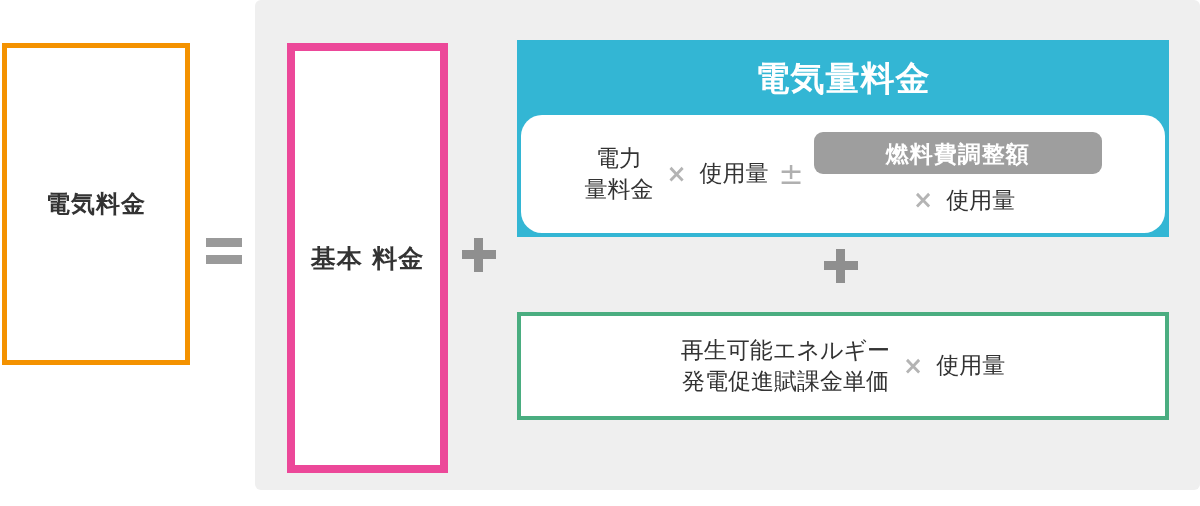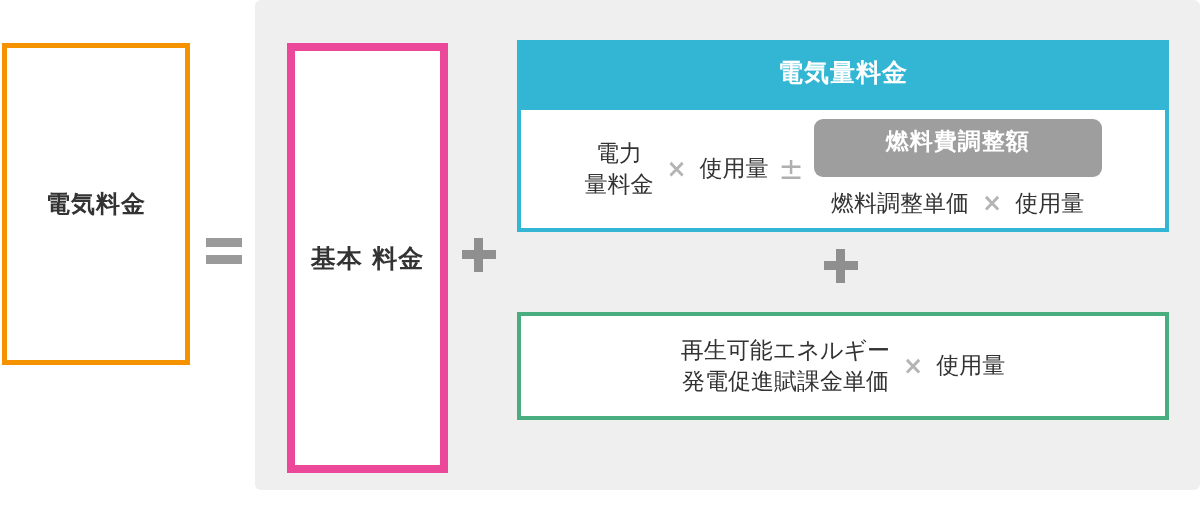--- a/index.html
+++ b/index.html
@@ -120,41 +120,41 @@
     left: 517px;
     width: 652px;
     box-sizing: border-box;
   }
   .card-header {
     box-sizing: border-box;
     width: 100%;
     text-align: center;
     color: #ffffff;
     font-weight: bold;
-    font-size: 25px;
-    letter-spacing: 1px;
-    padding: 12px 0 21px 0;
+    font-size: 34px;
+    letter-spacing: 1px;
+    padding: 12px 0 13px 0;
   }
   .card-body {
     box-sizing: border-box;
     width: 100%;
     background: #ffffff;
     display: flex;
     align-items: center;
     justify-content: center;
   }
 
   
   #card-electric {
     top: 40px;
     border: 4px solid #33b6d4;
     background: #33b6d4;
   }
   #card-electric .card-header { background: #33b6d4; }
-  #card-electric .card-body { height: 118px; }
+  #card-electric .card-body { height: 118px; border-radius: 21px; }
 
   
   #card-renewable {
     top: 312px;
     border: 4px solid #4aad80;
     background: #4aad80;
   }
   #card-renewable .card-header { background: #4aad80; }
   #card-renewable .card-body { height: 100px; }
 
@@ -190,21 +190,21 @@
     flex-direction: column;
     align-items: center;
   }
   .fuel-pill {
     background: #9e9e9e;
     color: #ffffff;
     font-weight: bold;
     font-size: 23px;
     letter-spacing: 1px;
     border-radius: 9px;
-    padding: 7px 72px 20px 72px;
+    padding: 7px 72px 4px 72px;
     text-align: center;
   }
   .fuel-formula {
     display: flex;
     align-items: center;
     justify-content: center;
     margin-top: 11px;
   }
 
   .renew-formula {
@@ -244,21 +244,20 @@
     <div class="card-body">
       <div class="formula">
         <span class="term">電力
 量料金</span>
         <span class="op-x">×</span>
         <span class="term">使用量</span>
         <span class="op-pm">±</span>
         <span class="fuel-group">
           <span class="fuel-pill">燃料費調整額</span>
           <span class="fuel-formula">
-            <span class="term">燃料調整単価</span>
             <span class="op-x">×</span>
             <span class="term">使用量</span>
           </span>
         </span>
       </div>
     </div>
   </div>
 
   <div class="plus-sign" id="plus-mid">
     <i></i>

